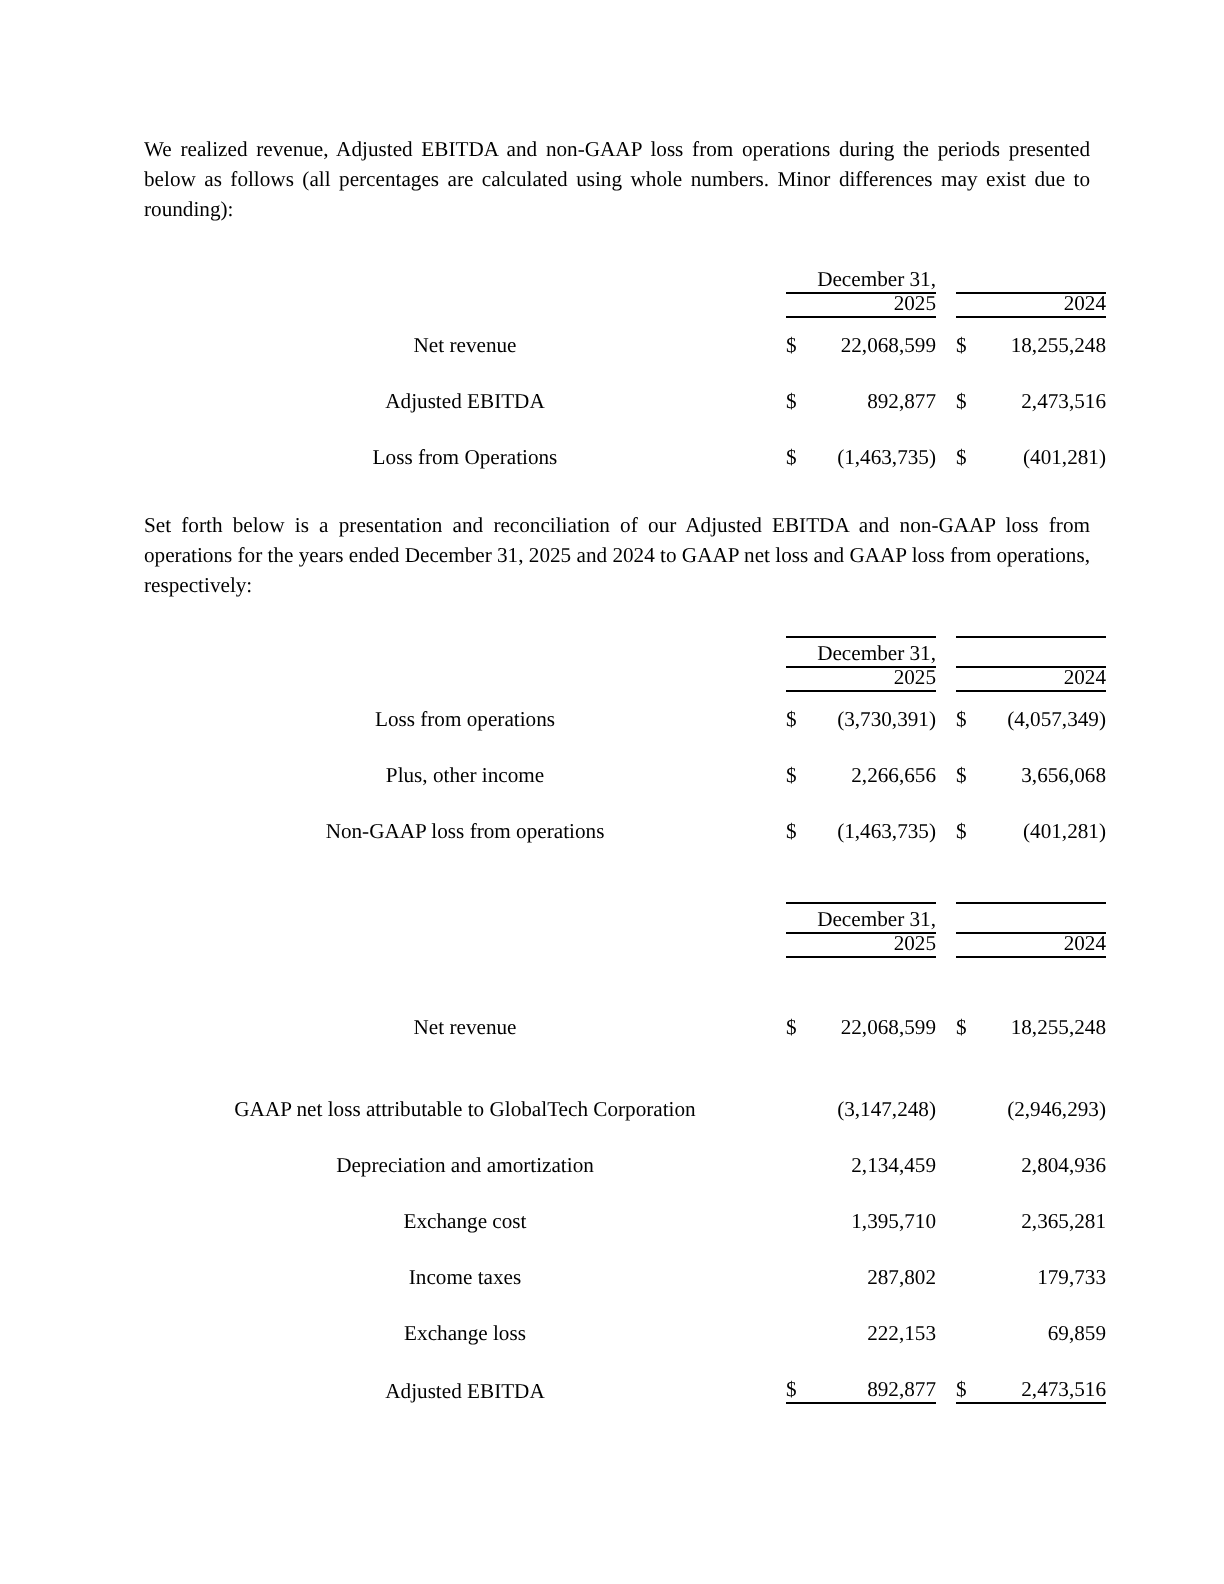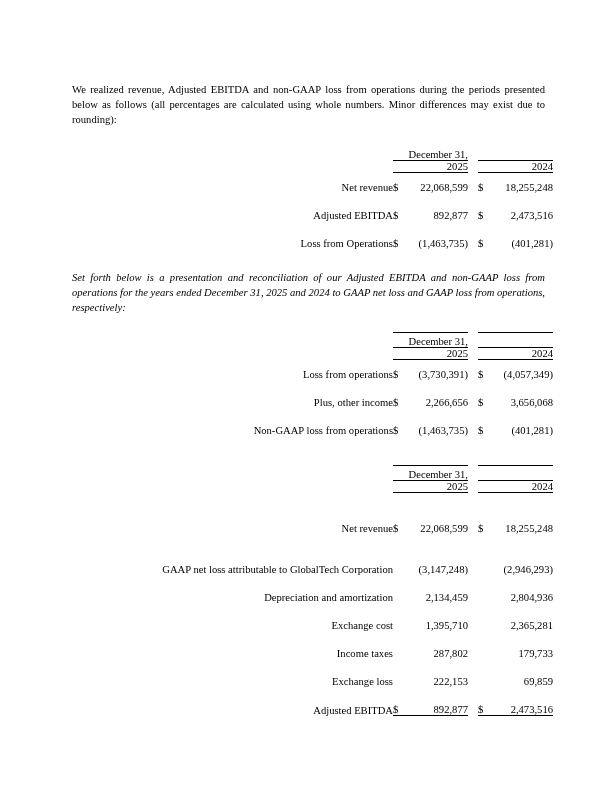--- a/index.html
+++ b/index.html
@@ -11,32 +11,32 @@
     width: 612px;
     height: 792px;
     position: relative;
     font-family: "Liberation Serif", "DejaVu Serif", serif;
     color: #000000;
     -webkit-font-smoothing: antialiased;
   }
   .page {
     position: absolute;
     left: 72px;
-    top: 82px;
+    top: 68px;
     width: 473px;
   }
 
   
   .para {
     font-size: 10.6px;
     line-height: 15.2px;
     text-align: justify;
     margin: 0;
   }
-  .para.second { margin-top: 21px; font-style: italic; }
+  .para.second { margin-top: 21px; }
 
   
   table.fin {
     border-collapse: collapse;
     width: 473px;
     table-layout: fixed;
     font-size: 10.6px;
   }
   table.fin td, table.fin th {
     padding: 0;
@@ -44,21 +44,21 @@
     vertical-align: bottom;
   }
 
   
   col.c-label { width: 321px; }
   col.c-cur   { width: 13px;  }
   col.c-num   { width: 62px;  }
   col.c-gap   { width: 10px;  }
 
   .lbl {
-    text-align: right;
+    text-align: center;
     padding-right: 4px;
     white-space: nowrap;
   }
   .cur {
     text-align: left;
     white-space: nowrap;
   }
   .num {
     text-align: right;
     white-space: nowrap;

